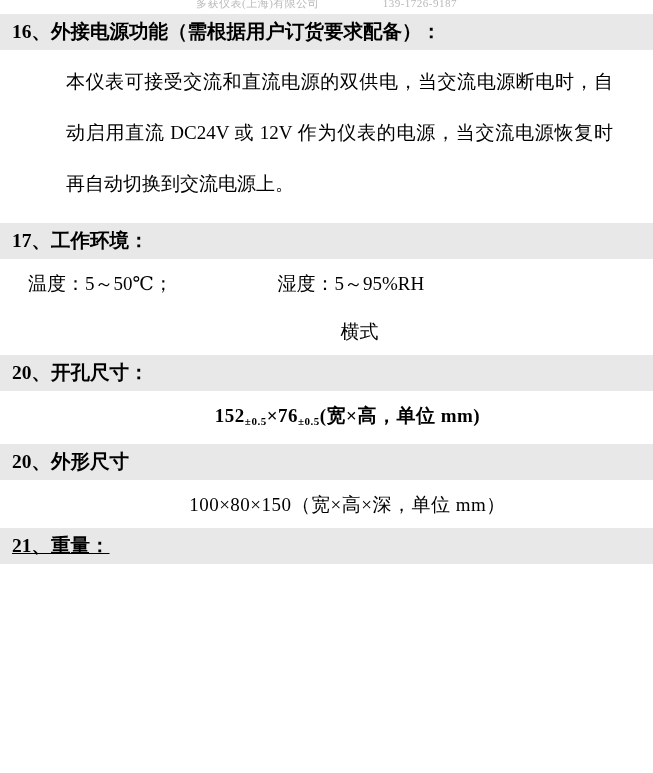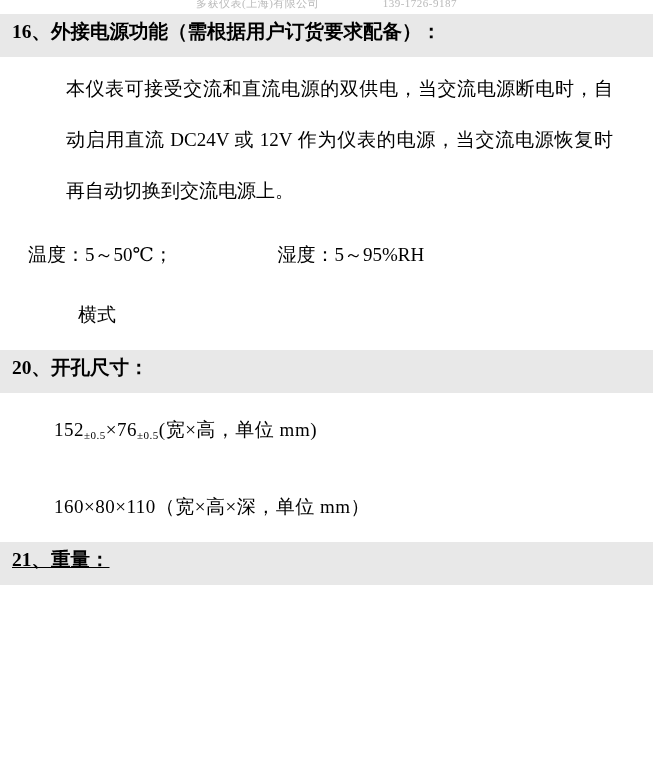--- a/index.html
+++ b/index.html
@@ -49,62 +49,64 @@
     left: 0;
     width: 653px;
   }
 
   
   .sec-head {
     background: #e8e8e8;
     font-weight: bold;
     font-size: 19.5px;
     line-height: 30px;
-    padding: 3px 0 10px 12px;
+    padding: 3px 0 3px 12px;
     margin: 0;
     white-space: nowrap;
   }
   .sec-head .underline {
     text-decoration: underline;
   }
 
   .body-para {
     font-size: 19px;
     line-height: 51px;
     margin: 0;
     padding: 0 40px 0 66px;
     text-align: justify;
     text-justify: inter-ideograph;
   }
 
   .body-line {
     font-size: 19px;
     line-height: 38px;
-    margin: 12px;
+    margin: 0;
     padding: 0 0 0 66px;
     white-space: nowrap;
+    text-align: center;
   }
 
   .body-line.indent-small {
     padding-left: 42px;
   }
 
   .two-col {
     font-size: 19px;
     line-height: 38px;
     padding-left: 28px;
     white-space: nowrap;
   }
   .two-col .col2 {
     display: inline-block;
     margin-left: 100px;
   }
 
   .mono-ish {
     font-family: "Liberation Serif", "DejaVu Serif", serif;
+    font-weight: bold;
   }
 
   sub {
     font-size: 11px;
     vertical-align: -0.25em;
   }
 
   .sp6 { height: 6px; }
   .sp14 { height: 14px; }
   .sp4 { height: 4px; }
@@ -121,39 +123,41 @@
     <span class="hdr-right">139-1726-9187</span>
   </div>
 
   <div class="content">
 
     <div class="sec-head">16、外接电源功能（需根据用户订货要求配备）：</div>
     <div class="sp6"></div>
     <div class="body-para">本仪表可接受交流和直流电源的双供电，当交流电源断电时，自动启用直流 DC24V 或 12V 作为仪表的电源，当交流电源恢复时再自动切换到交流电源上。</div>
     <div class="sp14"></div>
 
+    <div class="sec-head">17、工作环境：</div>
     <div class="sp6"></div>
     <div class="two-col">
       <span>温度：5～50℃；</span>
       <span class="col2">湿度：5～95%RH</span>
     </div>
     <div class="sp4"></div>
 
     <div class="sp6"></div>
     <div class="body-line">横式</div>
     <div class="sp4"></div>
 
     <div class="sec-head">20、开孔尺寸：</div>
     <div class="sp6"></div>
     <div class="body-line indent-small mono-ish sz">
       <span>152</span><sub>±0.5</sub><span>×76</span><sub>±0.5</sub><span>(宽×高，单位 mm)</span>
     </div>
     <div class="sp4"></div>
 
+    <div class="sec-head">20、外形尺寸</div>
     <div class="sp6"></div>
-    <div class="body-line indent-small sz">160×80×110（宽×高×深，单位 mm）</div>
+    <div class="body-line indent-small sz">100×80×150（宽×高×深，单位 mm）</div>
     <div class="sp4"></div>
 
     <div class="sec-head"><span class="underline">21、重量：</span></div>
     <div class="sp6"></div>
 
   </div>
 </div>
 
 </body></html>

